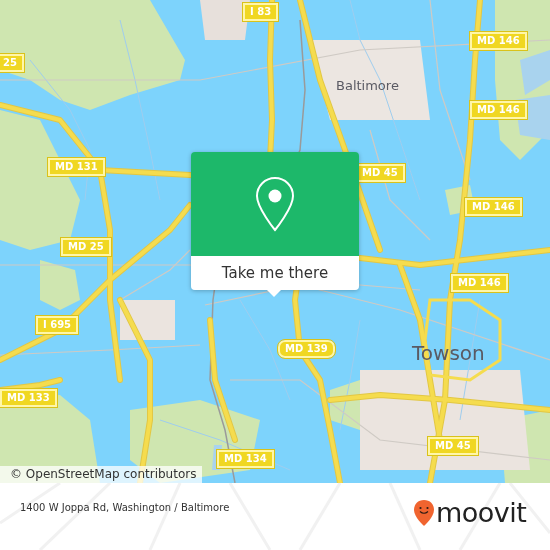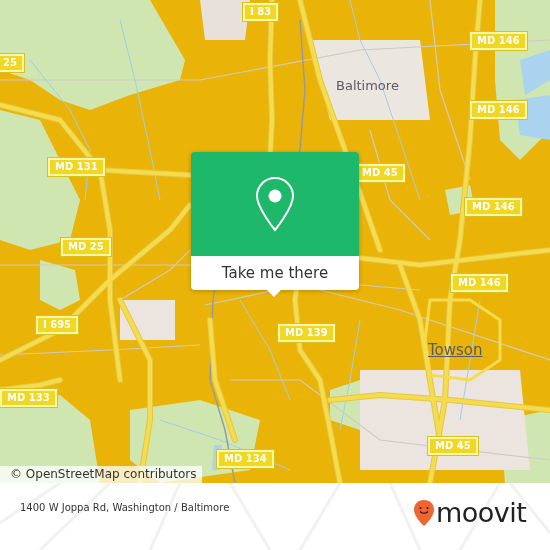--- a/index.html
+++ b/index.html
@@ -1,19 +1,19 @@
 <!DOCTYPE html>
 <html><head>
   <meta charset="utf-8">
   <style>
     * { margin: 0; padding: 0; box-sizing: border-box; }
     html, body { width: 550px; height: 550px; overflow: hidden; background: #ffffff; }
     body { font-family: "DejaVu Sans", sans-serif; position: relative; }
 
-    #map { position: absolute; left: 0; top: 0; width: 550px; height: 532px; overflow: hidden; background: #eab308; }
+    #map { position: absolute; left: 0; top: 0; width: 550px; height: 532px; overflow: hidden; background: #7dd3fc; }
     #map svg.base { position: absolute; left: 0; top: 0; }
 
     .shield {
       position: absolute;
       background: #f0d722;
       border: 2px solid #fff6a8;
       outline: 1px solid #d9c21a;
       color: #ffffff;
       font-family: "DejaVu Sans", sans-serif;
       font-weight: bold;
@@ -138,28 +138,28 @@
 
   <div class="shield" style="left:243px;top:3px;">I 83</div>
   <div class="shield" style="left:470px;top:32px;">MD 146</div>
   <div class="shield" style="left:470px;top:101px;">MD 146</div>
   <div class="shield" style="left:48px;top:158px;">MD 131</div>
   <div class="shield" style="left:355px;top:164px;">MD 45</div>
   <div class="shield" style="left:465px;top:198px;">MD 146</div>
   <div class="shield" style="left:61px;top:238px;">MD 25</div>
   <div class="shield" style="left:451px;top:274px;">MD 146</div>
   <div class="shield" style="left:36px;top:316px;">I 695</div>
-  <div class="shield" style="left:278px;top:324px;">MD 139</div>
+  <div class="shield" style="left:278px;top:340px;border-radius:7px;">MD 139</div>
   <div class="shield" style="left:0px;top:389px;">MD 133</div>
   <div class="shield" style="left:428px;top:437px;">MD 45</div>
   <div class="shield" style="left:217px;top:450px;">MD 134</div>
   <div class="shield" style="left:-4px;top:54px;">25</div>
 
   <div class="place" style="left:336px;top:78px;font-size:13px;">Baltimore</div>
-  <div class="place" style="left:428px;top:341px;font-size:15px;text-decoration:underline;">Towson</div>
+  <div class="place" style="left:412px;top:341px;font-size:20px;">Towson</div>
 
   <div id="popup">
     <div class="top">
       <svg class="pin" width="40" height="58" viewBox="0 0 40 58">
         <path d="M20 2 C10 2 2 10 2 20 C2 32 20 54 20 54 C20 54 38 32 38 20 C38 10 30 2 20 2 Z" fill="none" stroke="#ffffff" stroke-width="2"></path>
         <circle cx="20" cy="20" r="6.5" fill="#ffffff"></circle>
       </svg>
     </div>
     <div class="bottom">Take me there</div>
     <div class="tail"></div>

